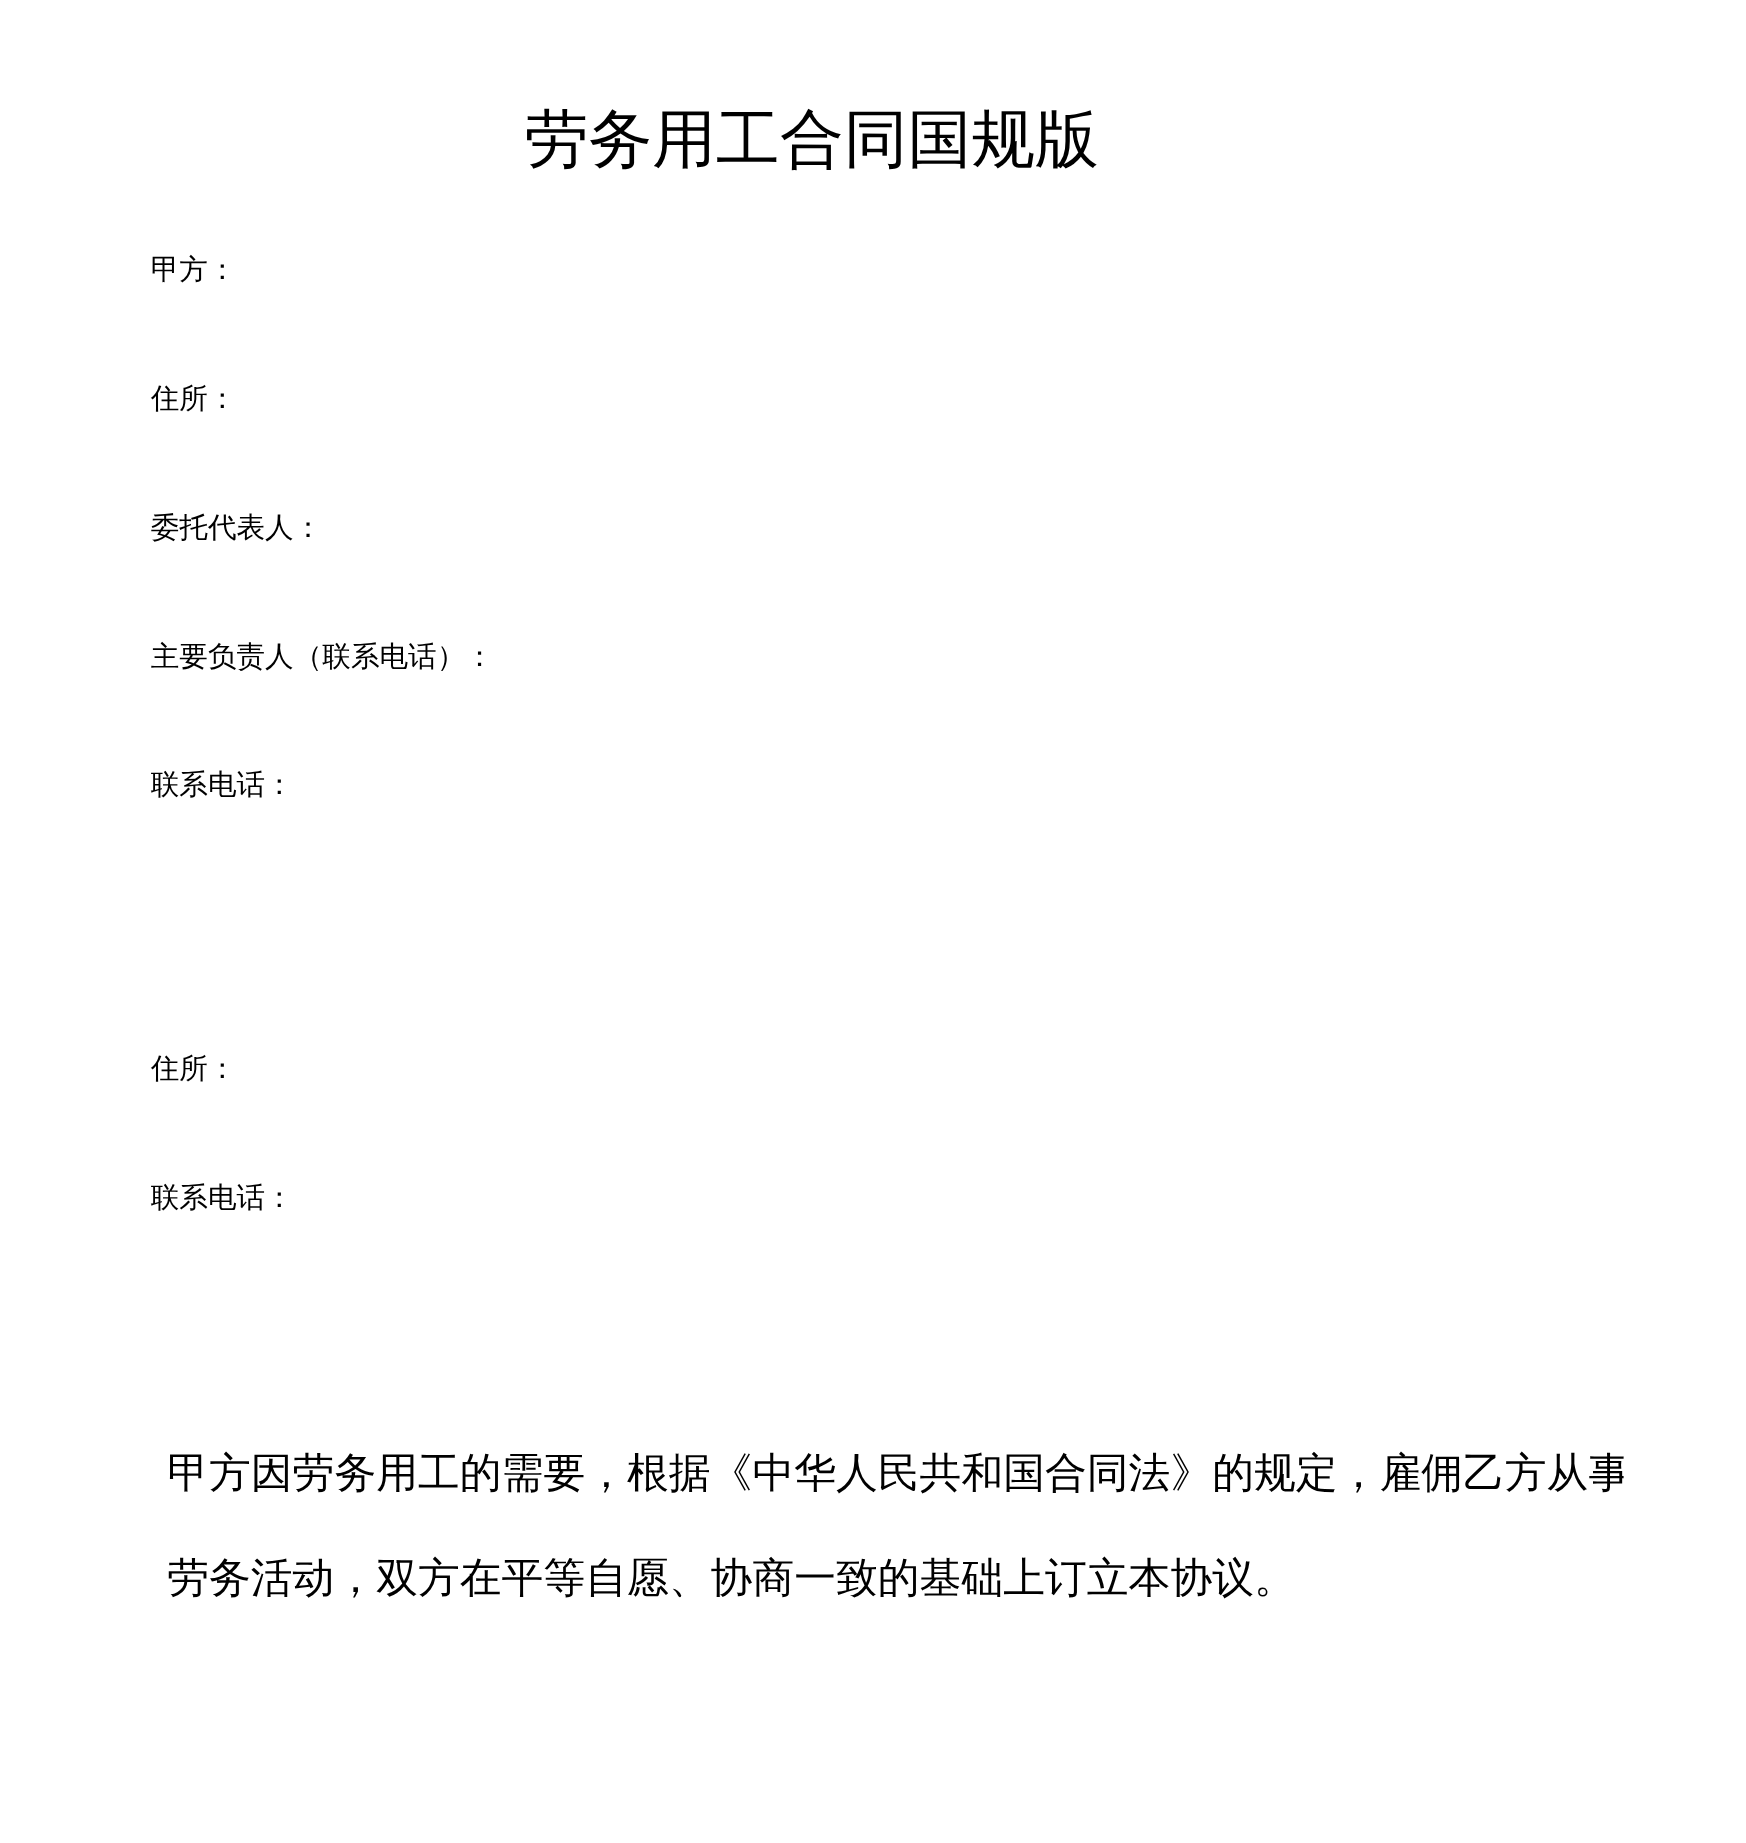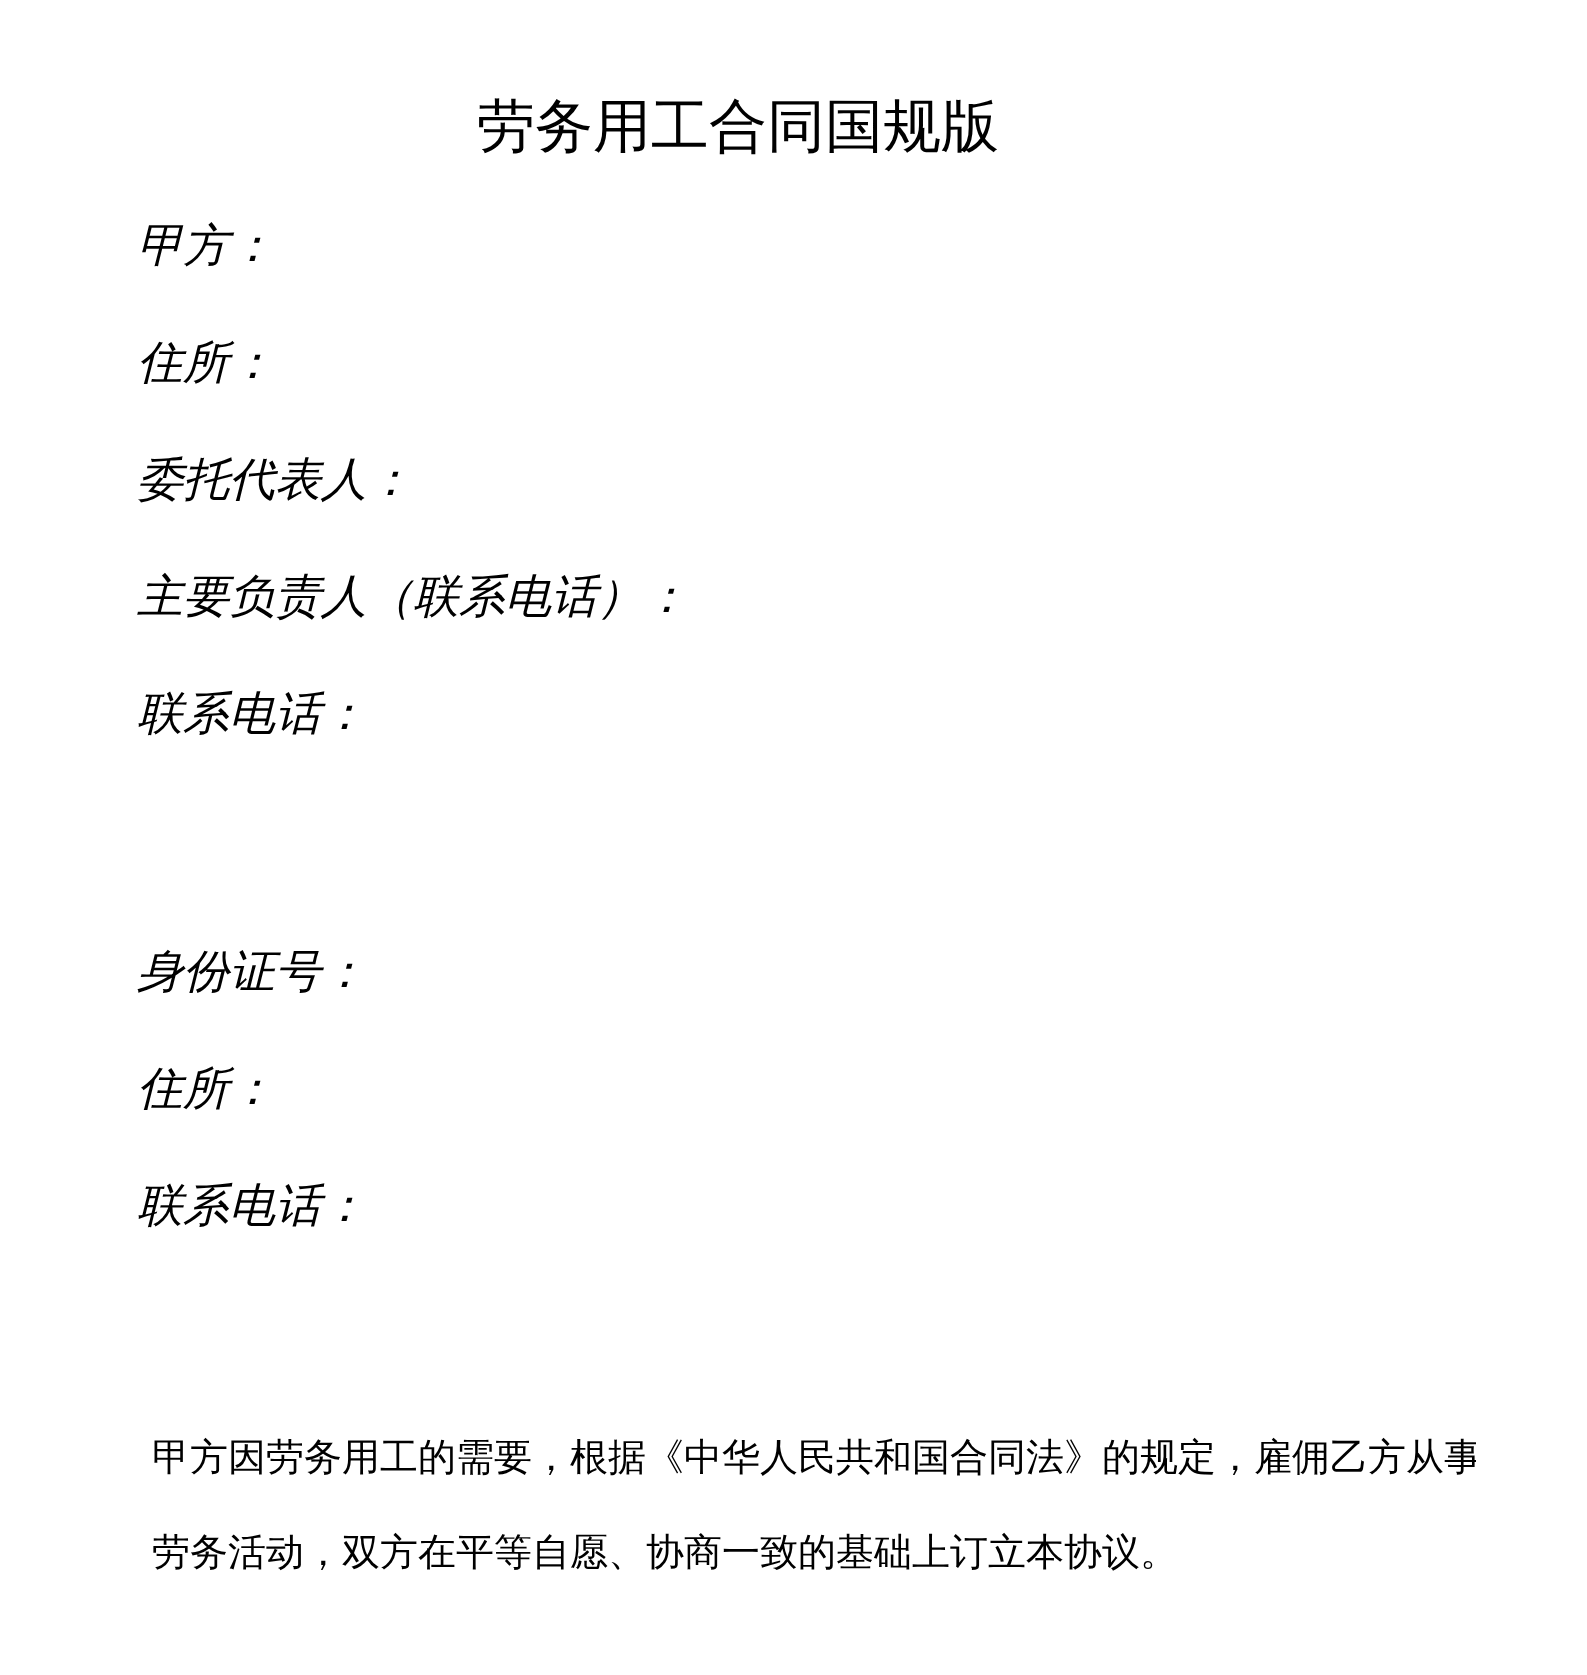--- a/index.html
+++ b/index.html
@@ -22,24 +22,23 @@
     line-height: 67px;
     font-weight: 400;
     text-align: center;
     white-space: nowrap;
   }
   .fields {
     margin: 62px 0 0 137px;
   }
   .fields .field {
     margin: 0 0 70px 0;
-    font-size: 46px;
+    font-size: 26px;
     line-height: 47px;
     white-space: nowrap;
-    font-style: italic;
   }
   .party-b {
     margin-top: 211px; 
   }
   .intro {
     margin: 188px 0 0 137px; 
     font-size: 38px;
     line-height: 80px;
   }
   .intro .line {
@@ -56,21 +55,20 @@
 
   <div class="fields party-a">
     <p class="field">甲方：</p>
     <p class="field">住所：</p>
     <p class="field">委托代表人：</p>
     <p class="field">主要负责人（联系电话）：</p>
     <p class="field">联系电话：</p>
   </div>
 
   <div class="fields party-b">
-    <p class="field">身份证号：</p>
     <p class="field">住所：</p>
     <p class="field">联系电话：</p>
   </div>
 
   <div class="intro">
     <p class="line">甲方因劳务用工的需要，根据《中华人民共和国合同法》的规定，雇佣乙方从事</p>
     <p class="line">劳务活动，双方在平等自愿、协商一致的基础上订立本协议。</p>
   </div>
 
 </div>

